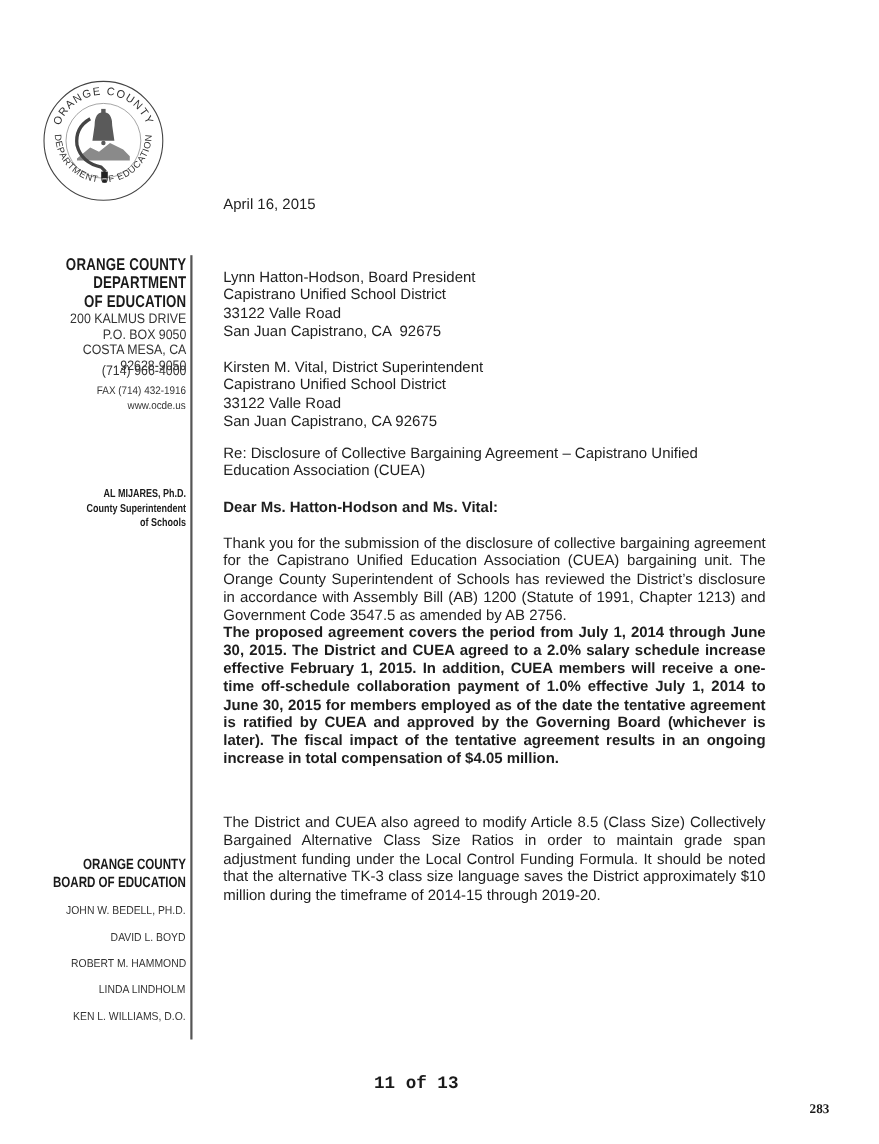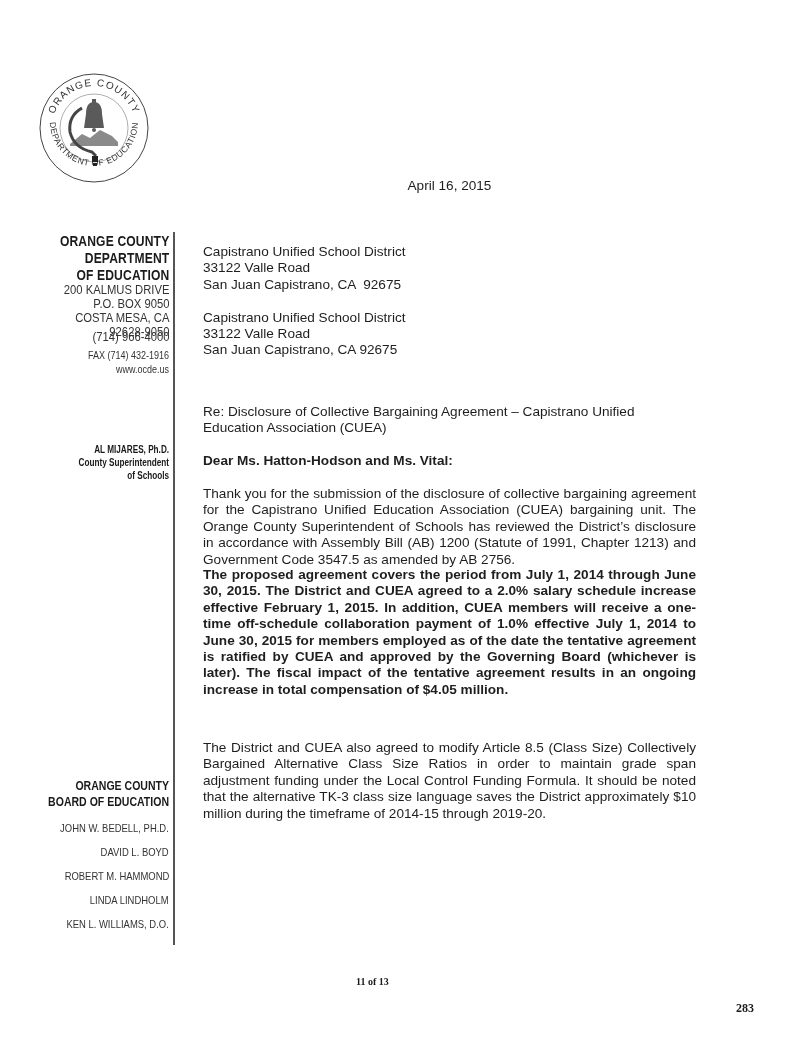--- a/index.html
+++ b/index.html
@@ -19,32 +19,32 @@
     .fax { top: 350px; font-size: 10px; color: #333; transform: scaleX(0.9); transform-origin: right center; }
     .web { top: 364px; font-size: 10px; color: #333; transform: scaleX(0.9); transform-origin: right center; }
     .supt { top: 443px; font-size: 10.5px; line-height: 13px; }
     .board-title { top: 778px; font-size: 13.5px; line-height: 16px; }
     .member { font-size: 10.5px; color: #333; transform: scaleX(0.9); transform-origin: right center; }
 
     .divider { left: 173px; top: 232px; width: 1.5px; height: 713px; background: #555; }
 
     
     .body { left: 203px; width: 493px; font-size: 13.6px; line-height: 16.4px; color: #1e1e1e; }
-    .date { top: 178px; text-align: center; }
+    .date { top: 178px; }
     .addr-block { top: 244px; }
     .addr-block div { height: 16.4px; }
     .addr-gap { height: 16.4px; }
     .re { top: 404px; font-weight: normal; }
     .salutation { top: 453px; font-weight: bold; }
     .para { text-align: justify; }
     .p1 { top: 486px; }
     .p2 { top: 567px; font-weight: bold; }
     .p3 { top: 740px; }
 
-    .page-num { left: 356px; top: 976px; font-family: Liberation Serif, serif; font-weight: bold; font-size: 10px; }
+    .page-num { left: 340px; top: 976px; font-family: Liberation Mono, monospace; font-weight: bold; font-size: 16px; }
     .stamp { left: 736px; top: 1001px; font-family: "Liberation Serif", serif; font-weight: bold; font-size: 12px; }
   </style>
 </head>
 <body>
 
 <div class="abs seal">
   <svg width="112" height="112" viewBox="0 0 112 112">
     <defs>
       <path id="arcTop" d="M 14 56 A 42 42 0 0 1 98 56"></path>
       <path id="arcBot" d="M 12 50 A 44 44 0 0 0 100 50"></path>
@@ -102,24 +102,26 @@
 <div class="abs side member" style="top:846px;">DAVID L. BOYD</div>
 <div class="abs side member" style="top:870px;">ROBERT M. HAMMOND</div>
 <div class="abs side member" style="top:894px;">LINDA LINDHOLM</div>
 <div class="abs side member" style="top:918px;">KEN L. WILLIAMS, D.O.</div>
 
 <div class="abs divider"></div>
 
 <div class="abs body date">April 16, 2015</div>
 
 <div class="abs body addr-block">
+  <div>Lynn Hatton-Hodson, Board President</div>
   <div>Capistrano Unified School District</div>
   <div>33122 Valle Road</div>
   <div style="white-space:pre;">San Juan Capistrano, CA  92675</div>
   <div class="addr-gap"></div>
+  <div>Kirsten M. Vital, District Superintendent</div>
   <div>Capistrano Unified School District</div>
   <div>33122 Valle Road</div>
   <div>San Juan Capistrano, CA 92675</div>
 </div>
 
 <div class="abs body re">Re: Disclosure of Collective Bargaining Agreement – Capistrano Unified Education Association (CUEA)</div>
 
 <div class="abs body salutation">Dear Ms. Hatton-Hodson and Ms. Vital:</div>
 
 <div class="abs body para p1">Thank you for the submission of the disclosure of collective bargaining agreement for the Capistrano Unified Education Association (CUEA) bargaining unit. The Orange County Superintendent of Schools has reviewed the District’s disclosure in accordance with Assembly Bill (AB) 1200 (Statute of 1991, Chapter 1213) and Government Code 3547.5 as amended by AB 2756.</div>

